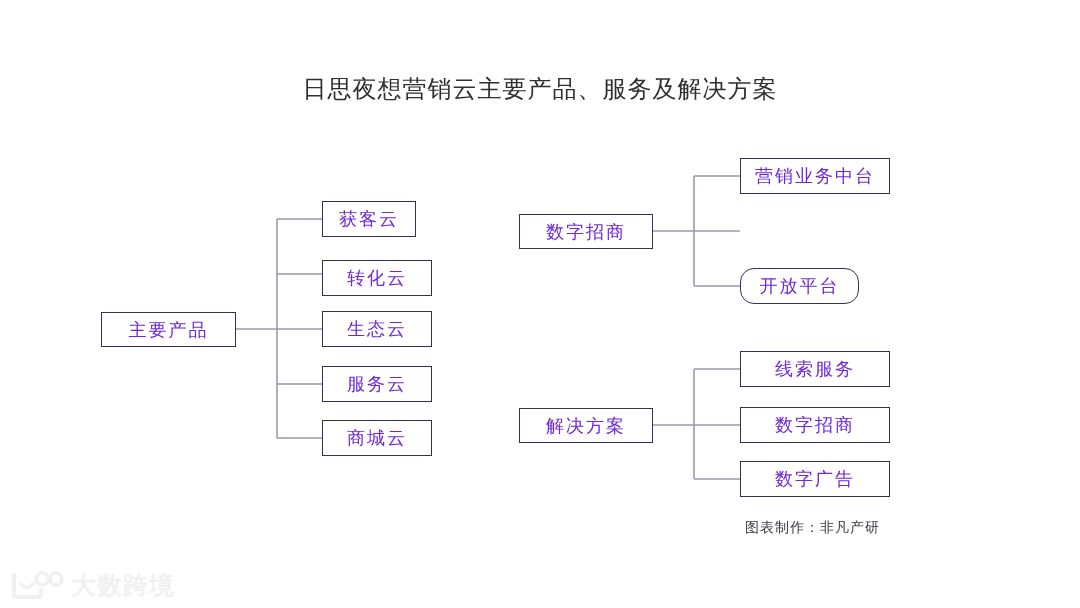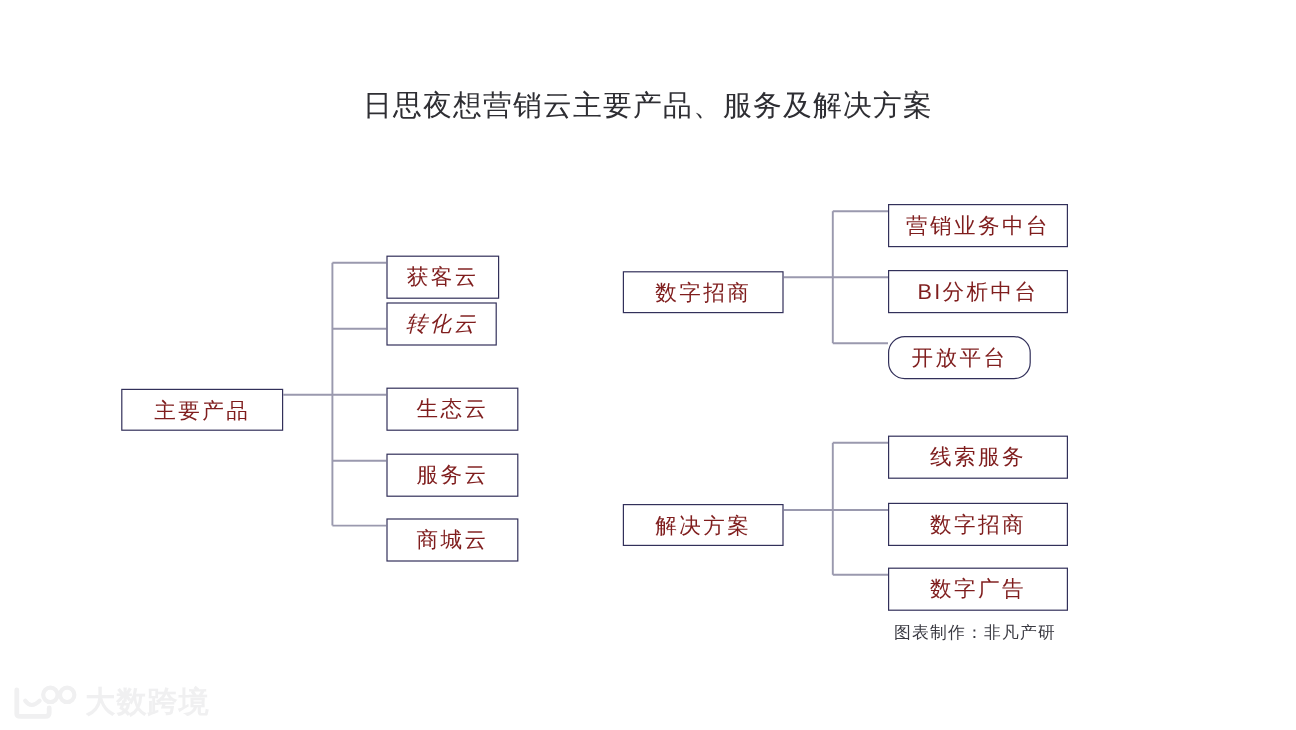--- a/index.html
+++ b/index.html
@@ -47,28 +47,27 @@
     stroke-width: 1.6;
     fill: none;
   }
 
   
   .node {
     position: absolute;
     box-sizing: border-box;
     border: 1.6px solid #32305a;
     background: #ffffff;
-    color: #7f1d1d;
+    color: #6d28d9;
     display: flex;
     align-items: center;
     justify-content: center;
     font-size: 18px;
     letter-spacing: 2px;
     white-space: nowrap;
-    margin-top: 12px;
   }
   .node.root {
     font-size: 18px;
   }
   .node.leaf {
     font-size: 18px;
   }
 
   
   .credit {
@@ -132,33 +131,32 @@
     <path class="link" d="M694,369 L694,479"></path>
     <path class="link" d="M694,369 L740,369"></path>
     <path class="link" d="M694,425 L740,425"></path>
     <path class="link" d="M694,479 L740,479"></path>
   </svg>
 
   <div class="node root" style="left:101px; top:312px; width:135px; height:35px;">主要产品</div>
 
   <div class="node leaf" style="left:322px; top:201px; width:94px; height:36px;">获客云</div>
 
-  <div class="node leaf" style="left:322px; top:240px; width:92px; height:36px;font-style:italic;">转化云</div>
+  <div class="node leaf" style="left:322px; top:260px; width:110px; height:36px;">转化云</div>
 
   <div class="node leaf" style="left:322px; top:311px; width:110px; height:36px;">生态云</div>
 
   <div class="node leaf" style="left:322px; top:366px; width:110px; height:36px;">服务云</div>
 
   <div class="node leaf" style="left:322px; top:420px; width:110px; height:36px;">商城云</div>
 
   <div class="node root" style="left:519px; top:214px; width:134px; height:35px;">数字招商</div>
 
   <div class="node leaf" style="left:740px; top:158px; width:150px; height:36px;">营销业务中台</div>
 
-  <div class="node leaf" style="left:740px; top:213px; width:150px; height:36px;">BI分析中台</div>
 
   <div class="node leaf" style="left:740px; top:268px; width:119px; height:36px;border-radius:14px;">开放平台</div>
 
   <div class="node root" style="left:519px; top:408px; width:134px; height:35px;">解决方案</div>
 
   <div class="node leaf" style="left:740px; top:351px; width:150px; height:36px;">线索服务</div>
 
   <div class="node leaf" style="left:740px; top:407px; width:150px; height:36px;">数字招商</div>
 
   <div class="node leaf" style="left:740px; top:461px; width:150px; height:36px;">数字广告</div>

